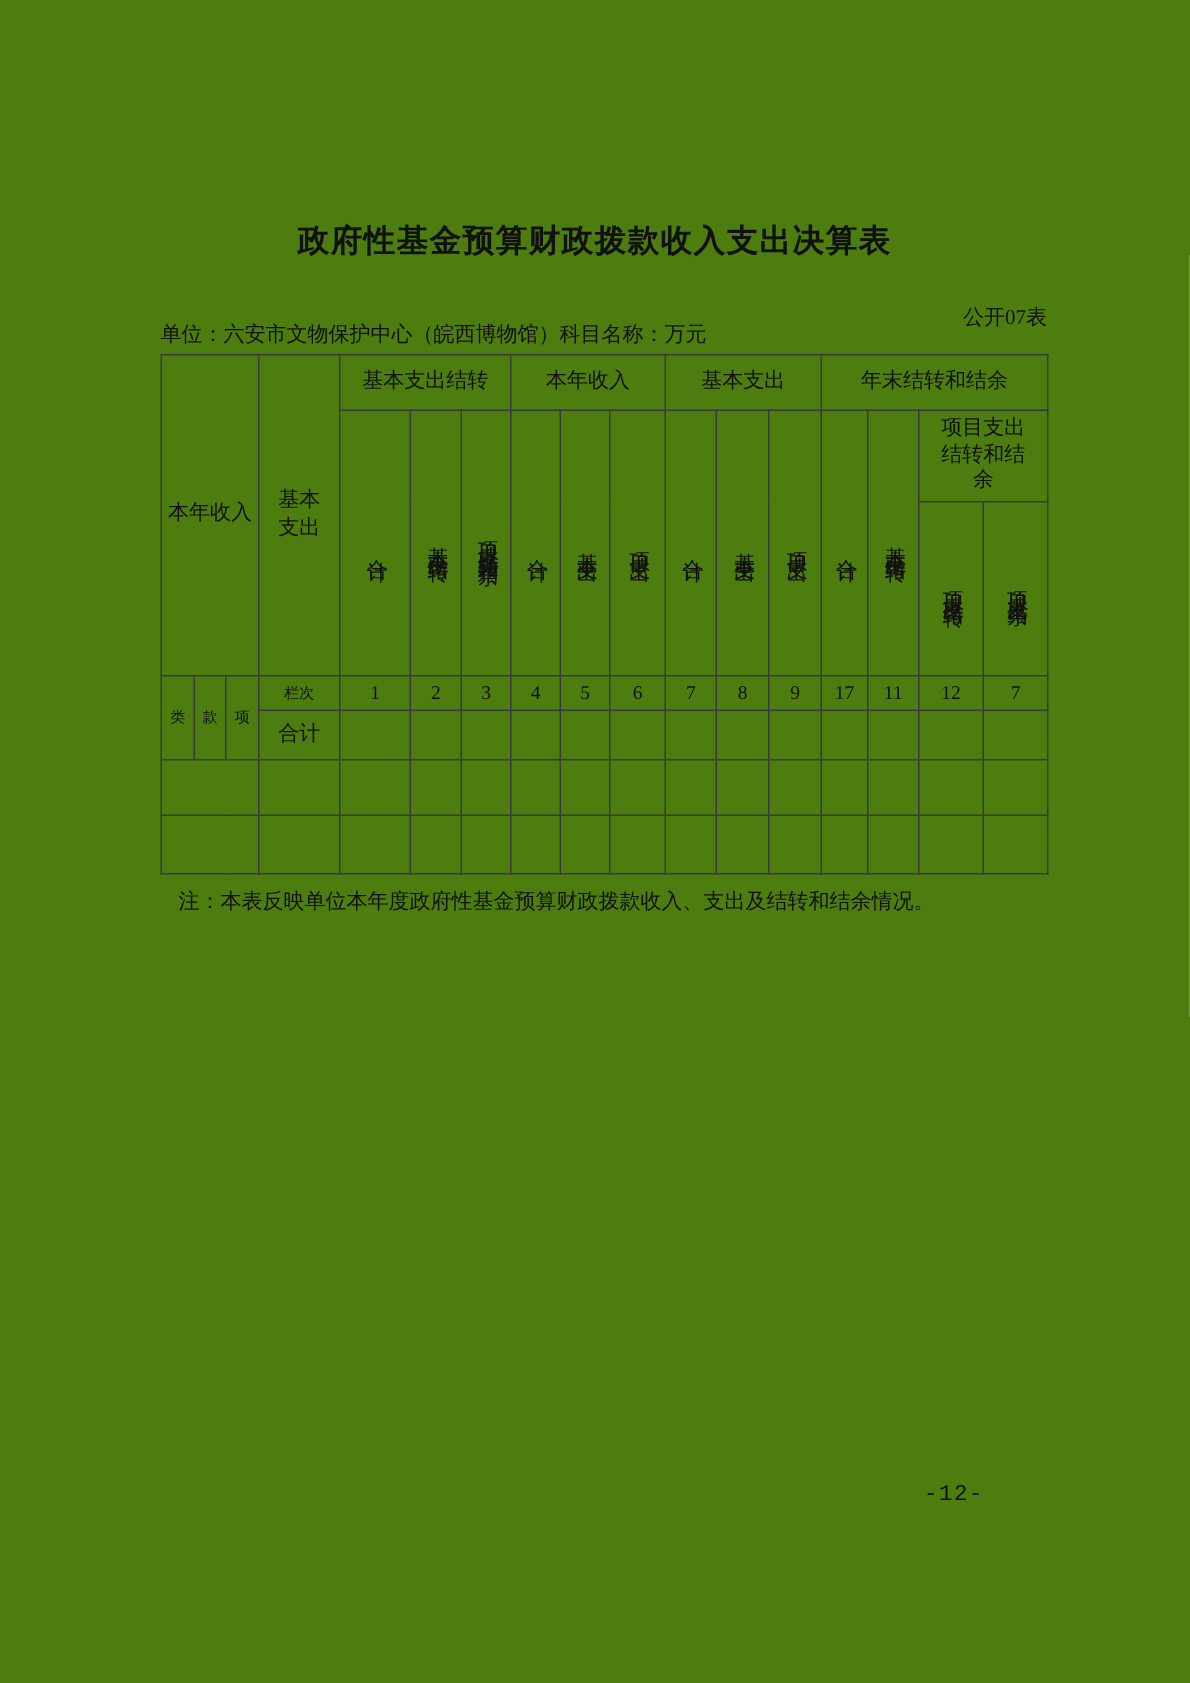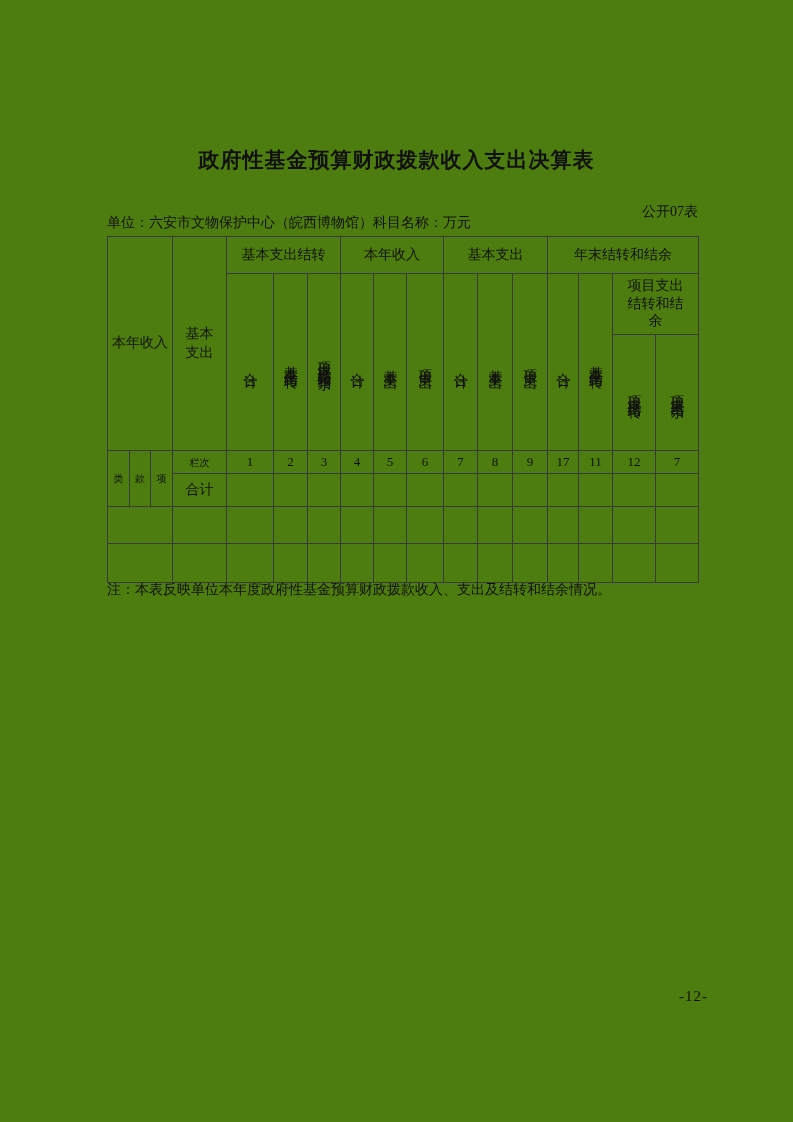--- a/index.html
+++ b/index.html
@@ -50,24 +50,24 @@
     letter-spacing:2px;
     line-height:1;
   }
   .wrap-90{display:inline-block;width:92px;line-height:1.25;}
   .wrap-60{display:inline-block;width:60px;line-height:1.25;}
   .wrap-32{display:inline-block;width:32px;line-height:1.35;}
   .notes{
     position:absolute;top:579px;left:107px;width:596px;
     font-size:14px;line-height:21px;text-align:left;
   }
-  .notes p{margin:0;font-family:Liberation Serif, serif;}
+  .notes p{margin:12px;font-family:Liberation Serif, serif;}
   .page-no{
-    position:absolute;top:988px;left:679px;
-    font-size:15px;letter-spacing:1px;
+    position:absolute;top:988px;left:616px;
+    font-size:15px;letter-spacing:1px;font-family:Liberation Mono, monospace;
   }
 </style>
 </head>
 <body>
 
 <div class="page">
 
   <div class="doc-title">政府性基金预算财政拨款收入支出决算表</div>
 
   <div class="form-no">公开07表</div>

